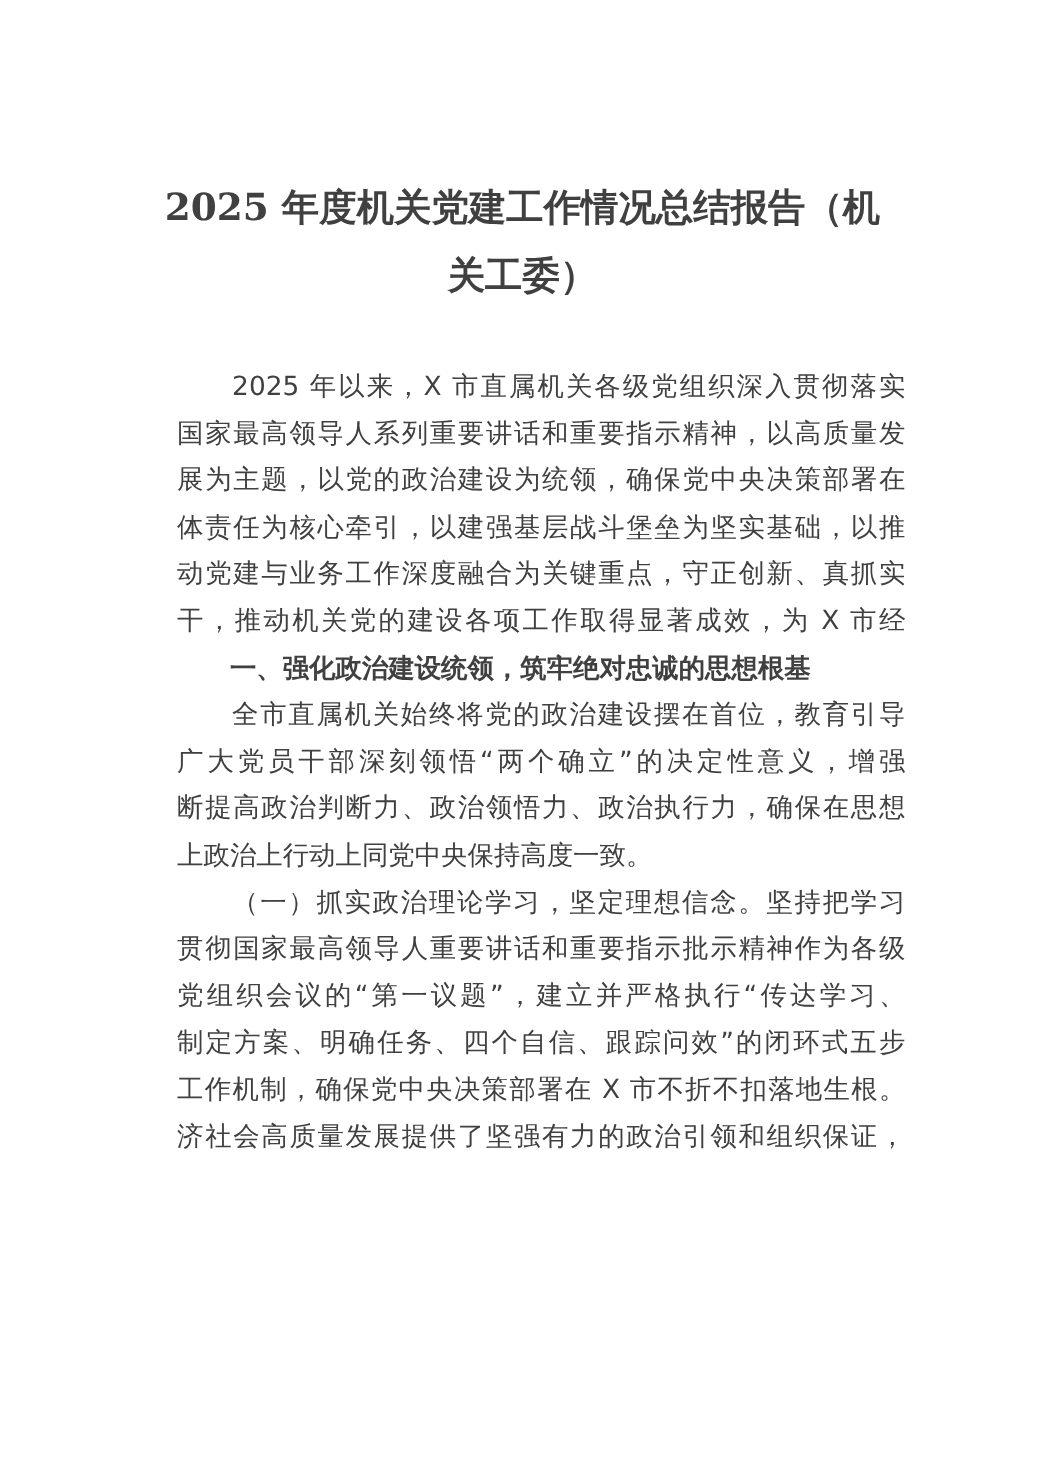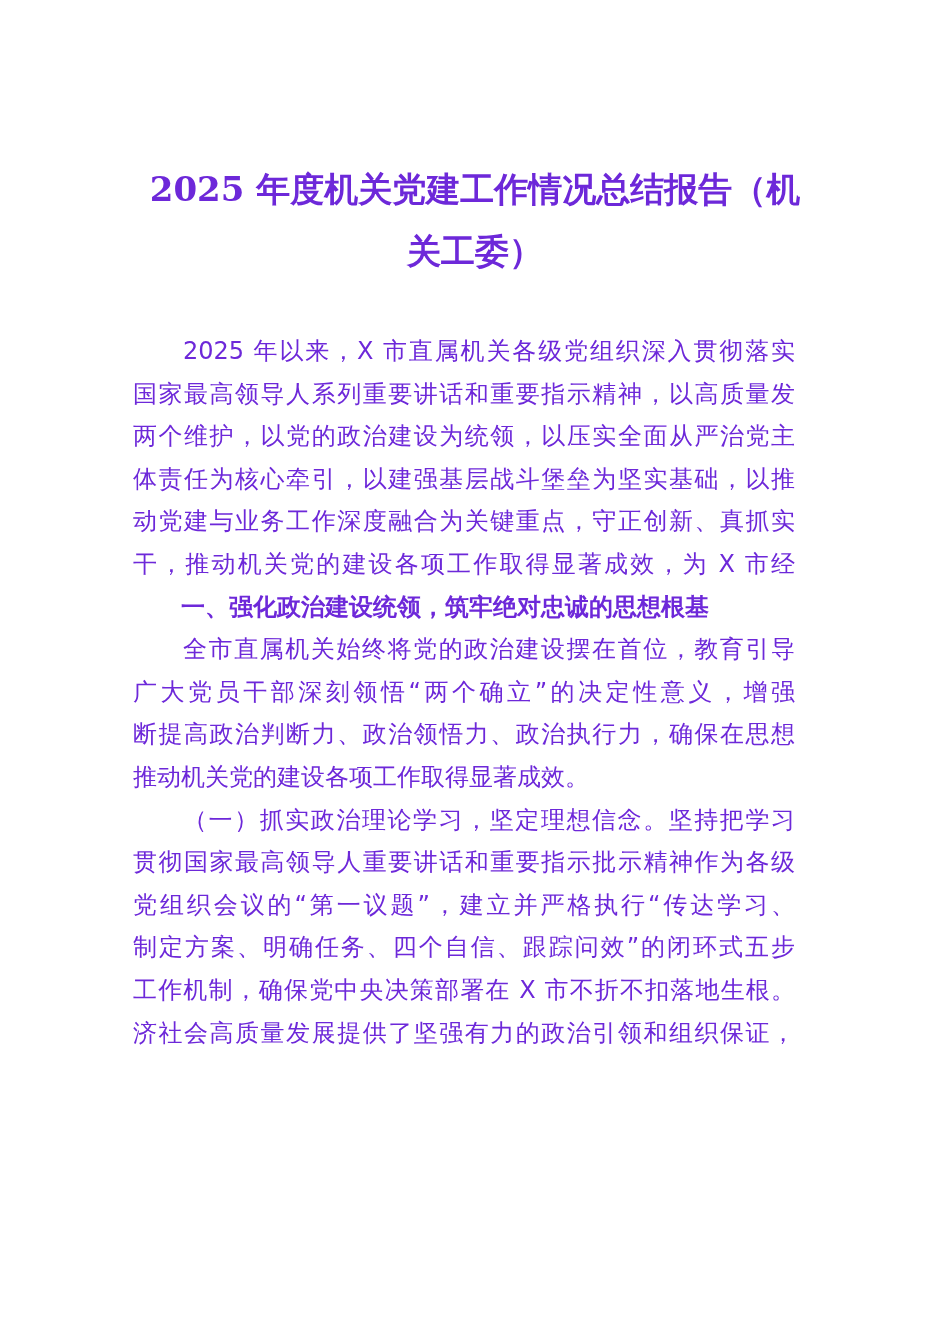--- a/index.html
+++ b/index.html
@@ -1,29 +1,29 @@
 <!DOCTYPE html>
 <html><head>
   <meta charset="utf-8">
   <style>
     html, body { margin: 0; padding: 0; background: #ffffff; }
     body { width: 950px; height: 1344px; overflow: hidden; position: relative; }
     .page {
       position: absolute; left: 0; top: 0; width: 950px; height: 1060px;
-      background: #ffffff; color: #6d28d9;
+      background: #ffffff; color: #404040;
     }
     .title {
       position: absolute; left: 140px; width: 670px; top: 158px;
       text-align: center;
       font-family: "DejaVu Serif", "Liberation Serif", serif;
       font-weight: bold; font-size: 34px; line-height: 62px;
       letter-spacing: 0px;
     }
     .body {
-      position: absolute; left: 133px; top: 330px; width: 662px;
+      position: absolute; left: 161px; top: 330px; width: 662px;
       font-family: "DejaVu Sans", "Liberation Sans", sans-serif;
       font-size: 24px; line-height: 42.6px;
     }
     .line {
       display: block; white-space: nowrap; height: 42.6px;
       text-align: justify; text-align-last: justify;
     }
     .line.last { text-align-last: left; }
     .indent { padding-left: 50px; }
     .heading {
@@ -37,35 +37,35 @@
 <div class="page">
   <div class="title">
     <div>2025 年度机关党建工作情况总结报告（机</div>
     <div>关工委）</div>
   </div>
 
   <div class="body">
     <div>
       <span class="line indent">2025 年以来，X 市直属机关各级党组织深入贯彻落实</span>
       <span class="line">国家最高领导人系列重要讲话和重要指示精神，以高质量发</span>
-      <span class="line">两个维护，以党的政治建设为统领，以压实全面从严治党主</span>
+      <span class="line">展为主题，以党的政治建设为统领，确保党中央决策部署在</span>
       <span class="line">体责任为核心牵引，以建强基层战斗堡垒为坚实基础，以推</span>
       <span class="line">动党建与业务工作深度融合为关键重点，守正创新、真抓实</span>
       <span class="line">干，推动机关党的建设各项工作取得显著成效，为 X 市经</span>
     </div>
 
     <div>
       <span class="line heading last">一、强化政治建设统领，筑牢绝对忠诚的思想根基</span>
     </div>
 
     <div>
       <span class="line indent">全市直属机关始终将党的政治建设摆在首位，教育引导</span>
       <span class="line">广大党员干部深刻领悟“两个确立”的决定性意义，增强</span>
       <span class="line">断提高政治判断力、政治领悟力、政治执行力，确保在思想</span>
-      <span class="line last">推动机关党的建设各项工作取得显著成效。</span>
+      <span class="line last">上政治上行动上同党中央保持高度一致。</span>
     </div>
 
     <div>
       <span class="line indent">（一）抓实政治理论学习，坚定理想信念。坚持把学习</span>
       <span class="line">贯彻国家最高领导人重要讲话和重要指示批示精神作为各级</span>
       <span class="line">党组织会议的“第一议题”，建立并严格执行“传达学习、</span>
       <span class="line">制定方案、明确任务、四个自信、跟踪问效”的闭环式五步</span>
       <span class="line">工作机制，确保党中央决策部署在 X 市不折不扣落地生根。</span>
       <span class="line">济社会高质量发展提供了坚强有力的政治引领和组织保证，</span>
     </div>

